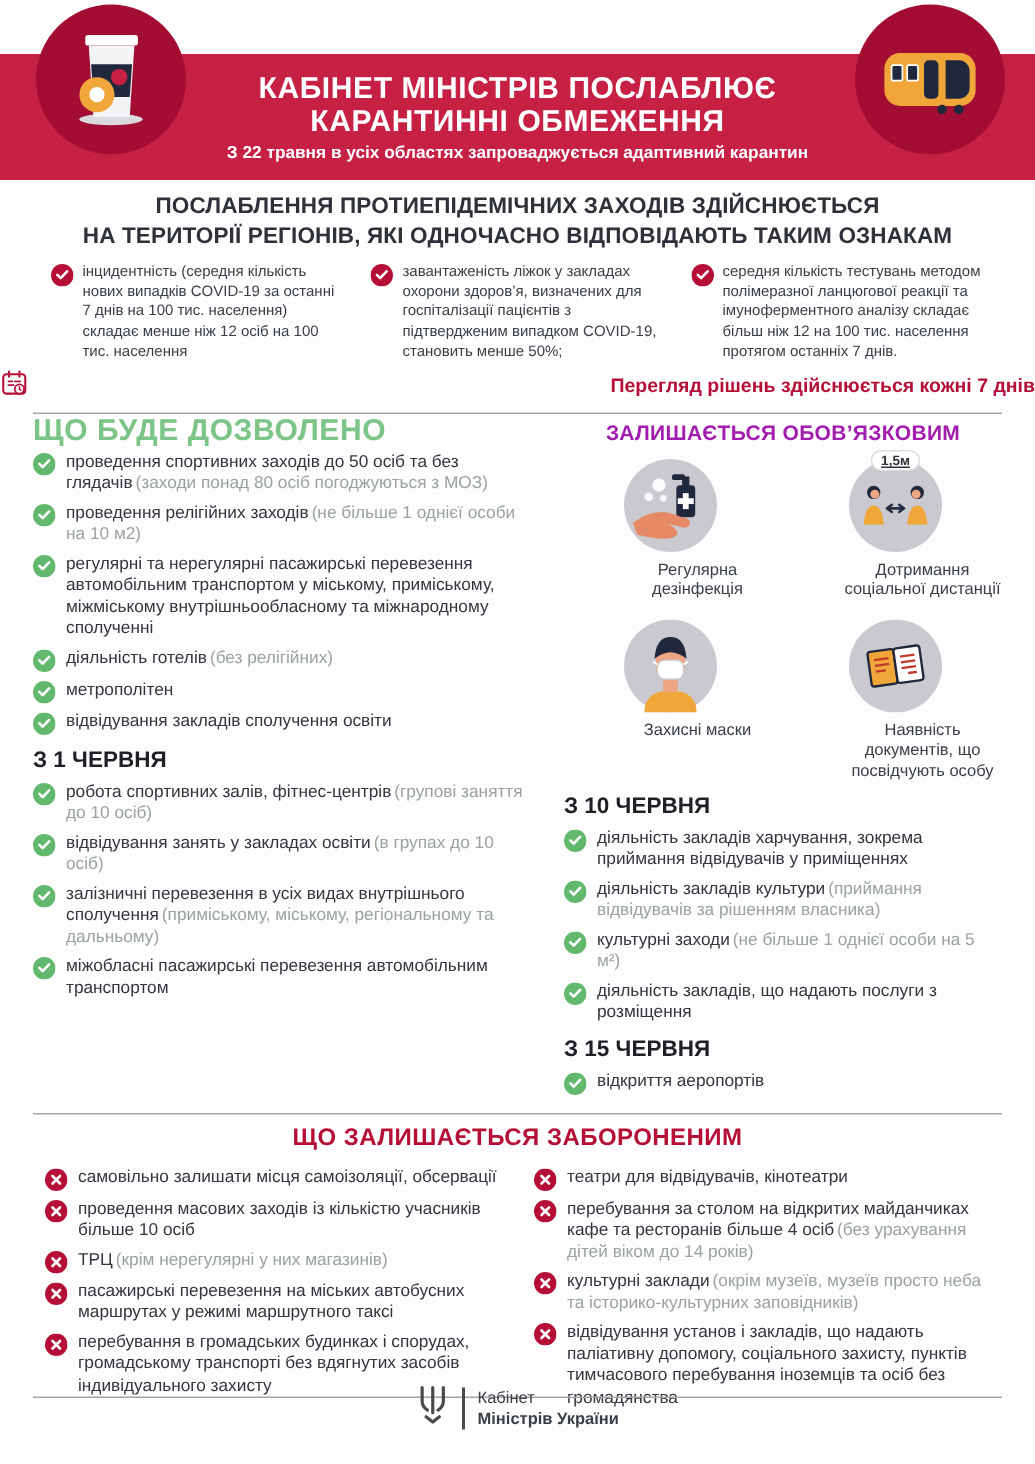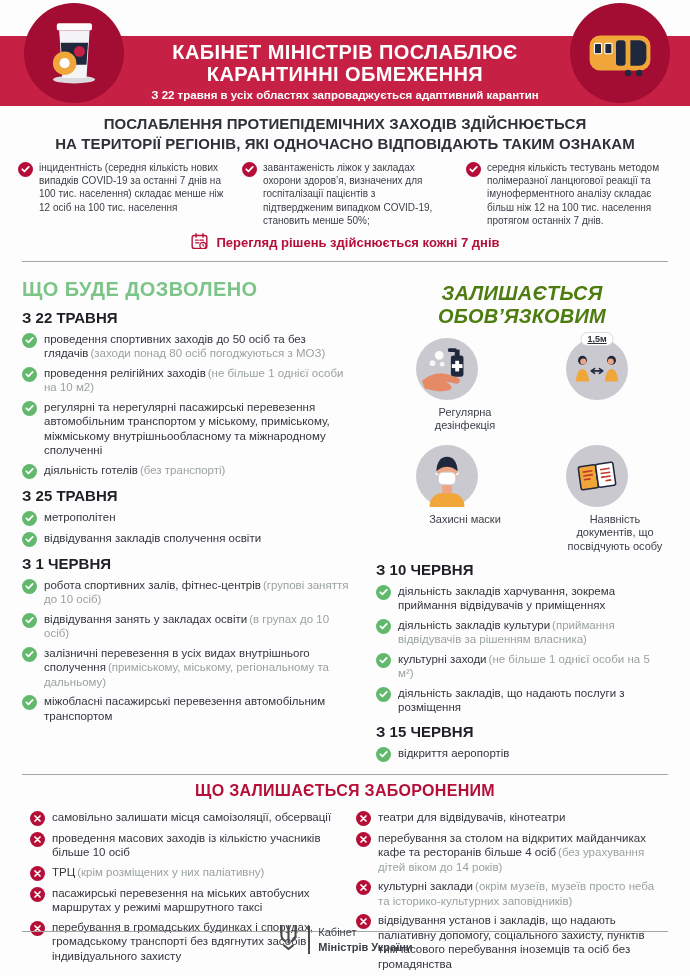--- a/index.html
+++ b/index.html
@@ -1,57 +1,57 @@
 <!DOCTYPE html>
 <html><head>
 <meta charset="utf-8">
 <style>
   * { margin:0; padding:0; box-sizing:border-box; }
   html,body { background:#e8e8e8; }
   body { font-family:"Liberation Sans", sans-serif; }
   .page { position:relative; width:690px; height:976px; margin:0 auto; background:#fdfdfd; overflow:hidden; color:#30333c; }
 
   
-  .band { position:relative; margin-top:36px; height:70px; background:#c62045; }
+  .band { position:relative; margin-top:36px; height:84px; background:#c62045; }
   .band-inner { height:100%; display:flex; flex-direction:column; align-items:center; justify-content:center; }
   .band-title { color:#fff; font-weight:bold; font-size:20px; line-height:1.12; text-align:center; letter-spacing:.4px; }
   .band-sub { color:#fff; font-size:11.5px; margin-top:4px; font-weight:bold; }
   .band-circle { position:absolute; width:100px; height:100px; border-radius:50%; background:#a30d33; top:-33px; display:flex; align-items:center; justify-content:center; }
   .band-circle.left { left:24px; }
   .band-circle.right { right:20px; }
 
   
   .crit-head { margin-top:8px; text-align:center; font-size:15px; font-weight:bold; color:#2e3138; line-height:1.3; letter-spacing:.1px; }
-  .crit-cols { display:flex; gap:18px; padding:0 18px; margin-top:8px; }
+  .crit-cols { display:flex; gap:18px; padding:0 34px; margin-top:8px; }
   .crit-item { flex:1; display:flex; gap:6px; }
   .crit-item p { font-size:10px; line-height:1.32; color:#3a3f47; }
-  .review { display:flex; align-items:center; justify-content:center; gap:7px; margin-top:5px; }
+  .review { display:flex; align-items:center; justify-content:space-between; gap:7px; margin-top:5px; }
   .review span { color:#b50f38; font-weight:bold; font-size:13px; }
   .divider { border-top:1px solid #a5a5a5; margin:7px 22px 0; }
 
   
   .chk { flex:none; width:15px; height:15px; margin-top:1px; }
   .chk svg { display:block; width:100%; height:100%; }
   .chk.green { color:#62b96e; }
   .chk.crimson { color:#b50f38; }
 
   
-  .main-cols { display:flex; gap:24px; padding:0 22px; margin-top:16px; }
+  .main-cols { display:flex; gap:24px; padding:0 22px; margin-top:0; }
   .col-left { width:330px; flex:none; }
   .col-right { flex:1; }
   .allowed-head { color:#7cc487; font-size:20px; font-weight:bold; letter-spacing:.4px; margin-bottom:2px; }
   .date { font-size:15px; font-weight:bold; color:#1e2026; margin:8px 0 6px; }
   ul.items { list-style:none; }
   ul.items li { display:flex; gap:7px; margin-bottom:5px; }
   .txt { font-size:11.5px; line-height:1.26; color:#33363e; }
   .note { color:#9aa39d; margin-left:2px; }
   .note:empty { display:none; }
 
   
-  .mand-head { font-size:20px; font-weight:bold; color:#4d7c0f; text-align:center; margin-top:4px; letter-spacing:.2px;font-style:italic; }
+  .mand-head { font-size:14px; font-weight:bold; color:#a21caf; text-align:center; margin-top:4px; letter-spacing:.2px; }
   .mand-grid { display:grid; grid-template-columns:1fr 1fr; gap:12px 8px; margin-top:10px; }
   .mand-cell { position:relative; display:flex; flex-direction:column; align-items:center; }
   .mand-circle { width:62px; height:62px; }
   .mand-circle svg { display:block; width:100%; height:100%; }
   .mand-label { margin-top:6px; font-size:11px; text-align:center; line-height:1.22; color:#3a3f47; max-width:150px;padding-left:36px; }
   .dist-badge { position:absolute; top:-5px; left:50%; transform:translateX(-50%); background:#fff; border-radius:8px; padding:1px 6px; font-size:9px; font-weight:bold; color:#2e3138; box-shadow:0 0 0 1px #ddd; white-space:nowrap;text-decoration:underline; }
 
   
   .proh-head { color:#b50f38; text-align:center; font-size:16px; font-weight:bold; margin-top:7px; letter-spacing:.3px; }
   .proh-cols { display:flex; gap:16px; padding:0 24px 0 30px; margin-top:10px; }
@@ -152,21 +152,20 @@
     </div>
   </section>
 
   <div class="divider"></div>
 
   <div class="main-cols">
     <div class="col-left">
       <h2 class="allowed-head">ЩО БУДЕ ДОЗВОЛЕНО</h2>
 
       <div class="group">
-        <h3 class="date">З 22 ТРАВНЯ</h3>
         <ul class="items">
 
             <li>
               <span class="chk green">
                 <svg viewBox="0 0 24 24">
                   <circle cx="12" cy="12" r="12" fill="currentColor"></circle>
                   <path d="M6.8 11.6l3.5 3.5 6.9-7.2" fill="none" stroke="#fff" stroke-width="2.8" stroke-linecap="round" stroke-linejoin="round"></path>
                 </svg>
               </span>
               <span class="txt"><span>проведення спортивних заходів до 50 осіб та без глядачів</span><span class="note">(заходи понад 80 осіб погоджуються з МОЗ)</span></span>
@@ -192,27 +191,26 @@
               <span class="txt"><span>регулярні та нерегулярні пасажирські перевезення автомобільним транспортом у міському, приміському, міжміському внутрішньообласному та міжнародному сполученні</span></span>
             </li>
 
             <li>
               <span class="chk green">
                 <svg viewBox="0 0 24 24">
                   <circle cx="12" cy="12" r="12" fill="currentColor"></circle>
                   <path d="M6.8 11.6l3.5 3.5 6.9-7.2" fill="none" stroke="#fff" stroke-width="2.8" stroke-linecap="round" stroke-linejoin="round"></path>
                 </svg>
               </span>
-              <span class="txt"><span>діяльність готелів</span><span class="note">(без транспорті)</span></span>
+              <span class="txt"><span>діяльність готелів</span><span class="note">(без релігійних)</span></span>
             </li>
           </ul>
       </div>
 
       <div class="group">
-        <h3 class="date">З 25 ТРАВНЯ</h3>
         <ul class="items">
 
             <li>
               <span class="chk green">
                 <svg viewBox="0 0 24 24">
                   <circle cx="12" cy="12" r="12" fill="currentColor"></circle>
                   <path d="M6.8 11.6l3.5 3.5 6.9-7.2" fill="none" stroke="#fff" stroke-width="2.8" stroke-linecap="round" stroke-linejoin="round"></path>
                 </svg>
               </span>
               <span class="txt"><span>метрополітен</span></span>
@@ -307,20 +305,21 @@
               <circle cx="17" cy="23" r="4.6" fill="#20283e"></circle>
               <circle cx="17.8" cy="24.2" r="3.1" fill="#eda583"></circle>
               <path d="M10 45q1.4-13 7-13t7 13z" fill="#f1a63a"></path>
               <circle cx="47" cy="23" r="4.6" fill="#20283e"></circle>
               <circle cx="46.2" cy="24.2" r="3.1" fill="#eda583"></circle>
               <path d="M40 45q1.4-13 7-13t7 13z" fill="#f1a63a"></path>
               <path d="M27 34h10" stroke="#20283e" stroke-width="1.8"></path>
               <path d="M29.5 31.5 26 34l3.5 2.5M34.5 31.5 38 34l-3.5 2.5" fill="none" stroke="#20283e" stroke-width="1.6" stroke-linecap="round" stroke-linejoin="round"></path>
             </svg>
           </div>
+          <div class="mand-label">Дотримання соціальної дистанції</div>
         </div>
 
         <div class="mand-cell">
           <div class="mand-circle">
             <svg viewBox="0 0 64 64" aria-hidden="true">
               <circle cx="32" cy="32" r="32" fill="#c9c9cf"></circle>
               <path d="M14 64q0-15 18-15t18 15z" fill="#f1a63a"></path>
               <rect x="27" y="38" width="10" height="12" fill="#eda583"></rect>
               <rect x="22" y="14" width="20" height="28" rx="9" fill="#eda583"></rect>
               <path d="M21 27q1-15 11-15t11 15q-11-9-22 0z" fill="#20283e"></path>
@@ -437,21 +436,21 @@
           <span class="txt"><span>проведення масових заходів із кількістю учасників більше 10 осіб</span></span>
         </li>
 
         <li>
           <span class="chk crimson">
             <svg viewBox="0 0 24 24">
               <circle cx="12" cy="12" r="12" fill="currentColor"></circle>
               <path d="M8 8l8 8M16 8l-8 8" stroke="#fff" stroke-width="2.8" stroke-linecap="round"></path>
             </svg>
           </span>
-          <span class="txt"><span>ТРЦ</span><span class="note">(крім розміщених у них паліативну)</span></span>
+          <span class="txt"><span>ТРЦ</span><span class="note">(крім нерегулярні у них магазинів)</span></span>
         </li>
 
         <li>
           <span class="chk crimson">
             <svg viewBox="0 0 24 24">
               <circle cx="12" cy="12" r="12" fill="currentColor"></circle>
               <path d="M8 8l8 8M16 8l-8 8" stroke="#fff" stroke-width="2.8" stroke-linecap="round"></path>
             </svg>
           </span>
           <span class="txt"><span>пасажирські перевезення на міських автобусних маршрутах у режимі маршрутного таксі</span></span>

